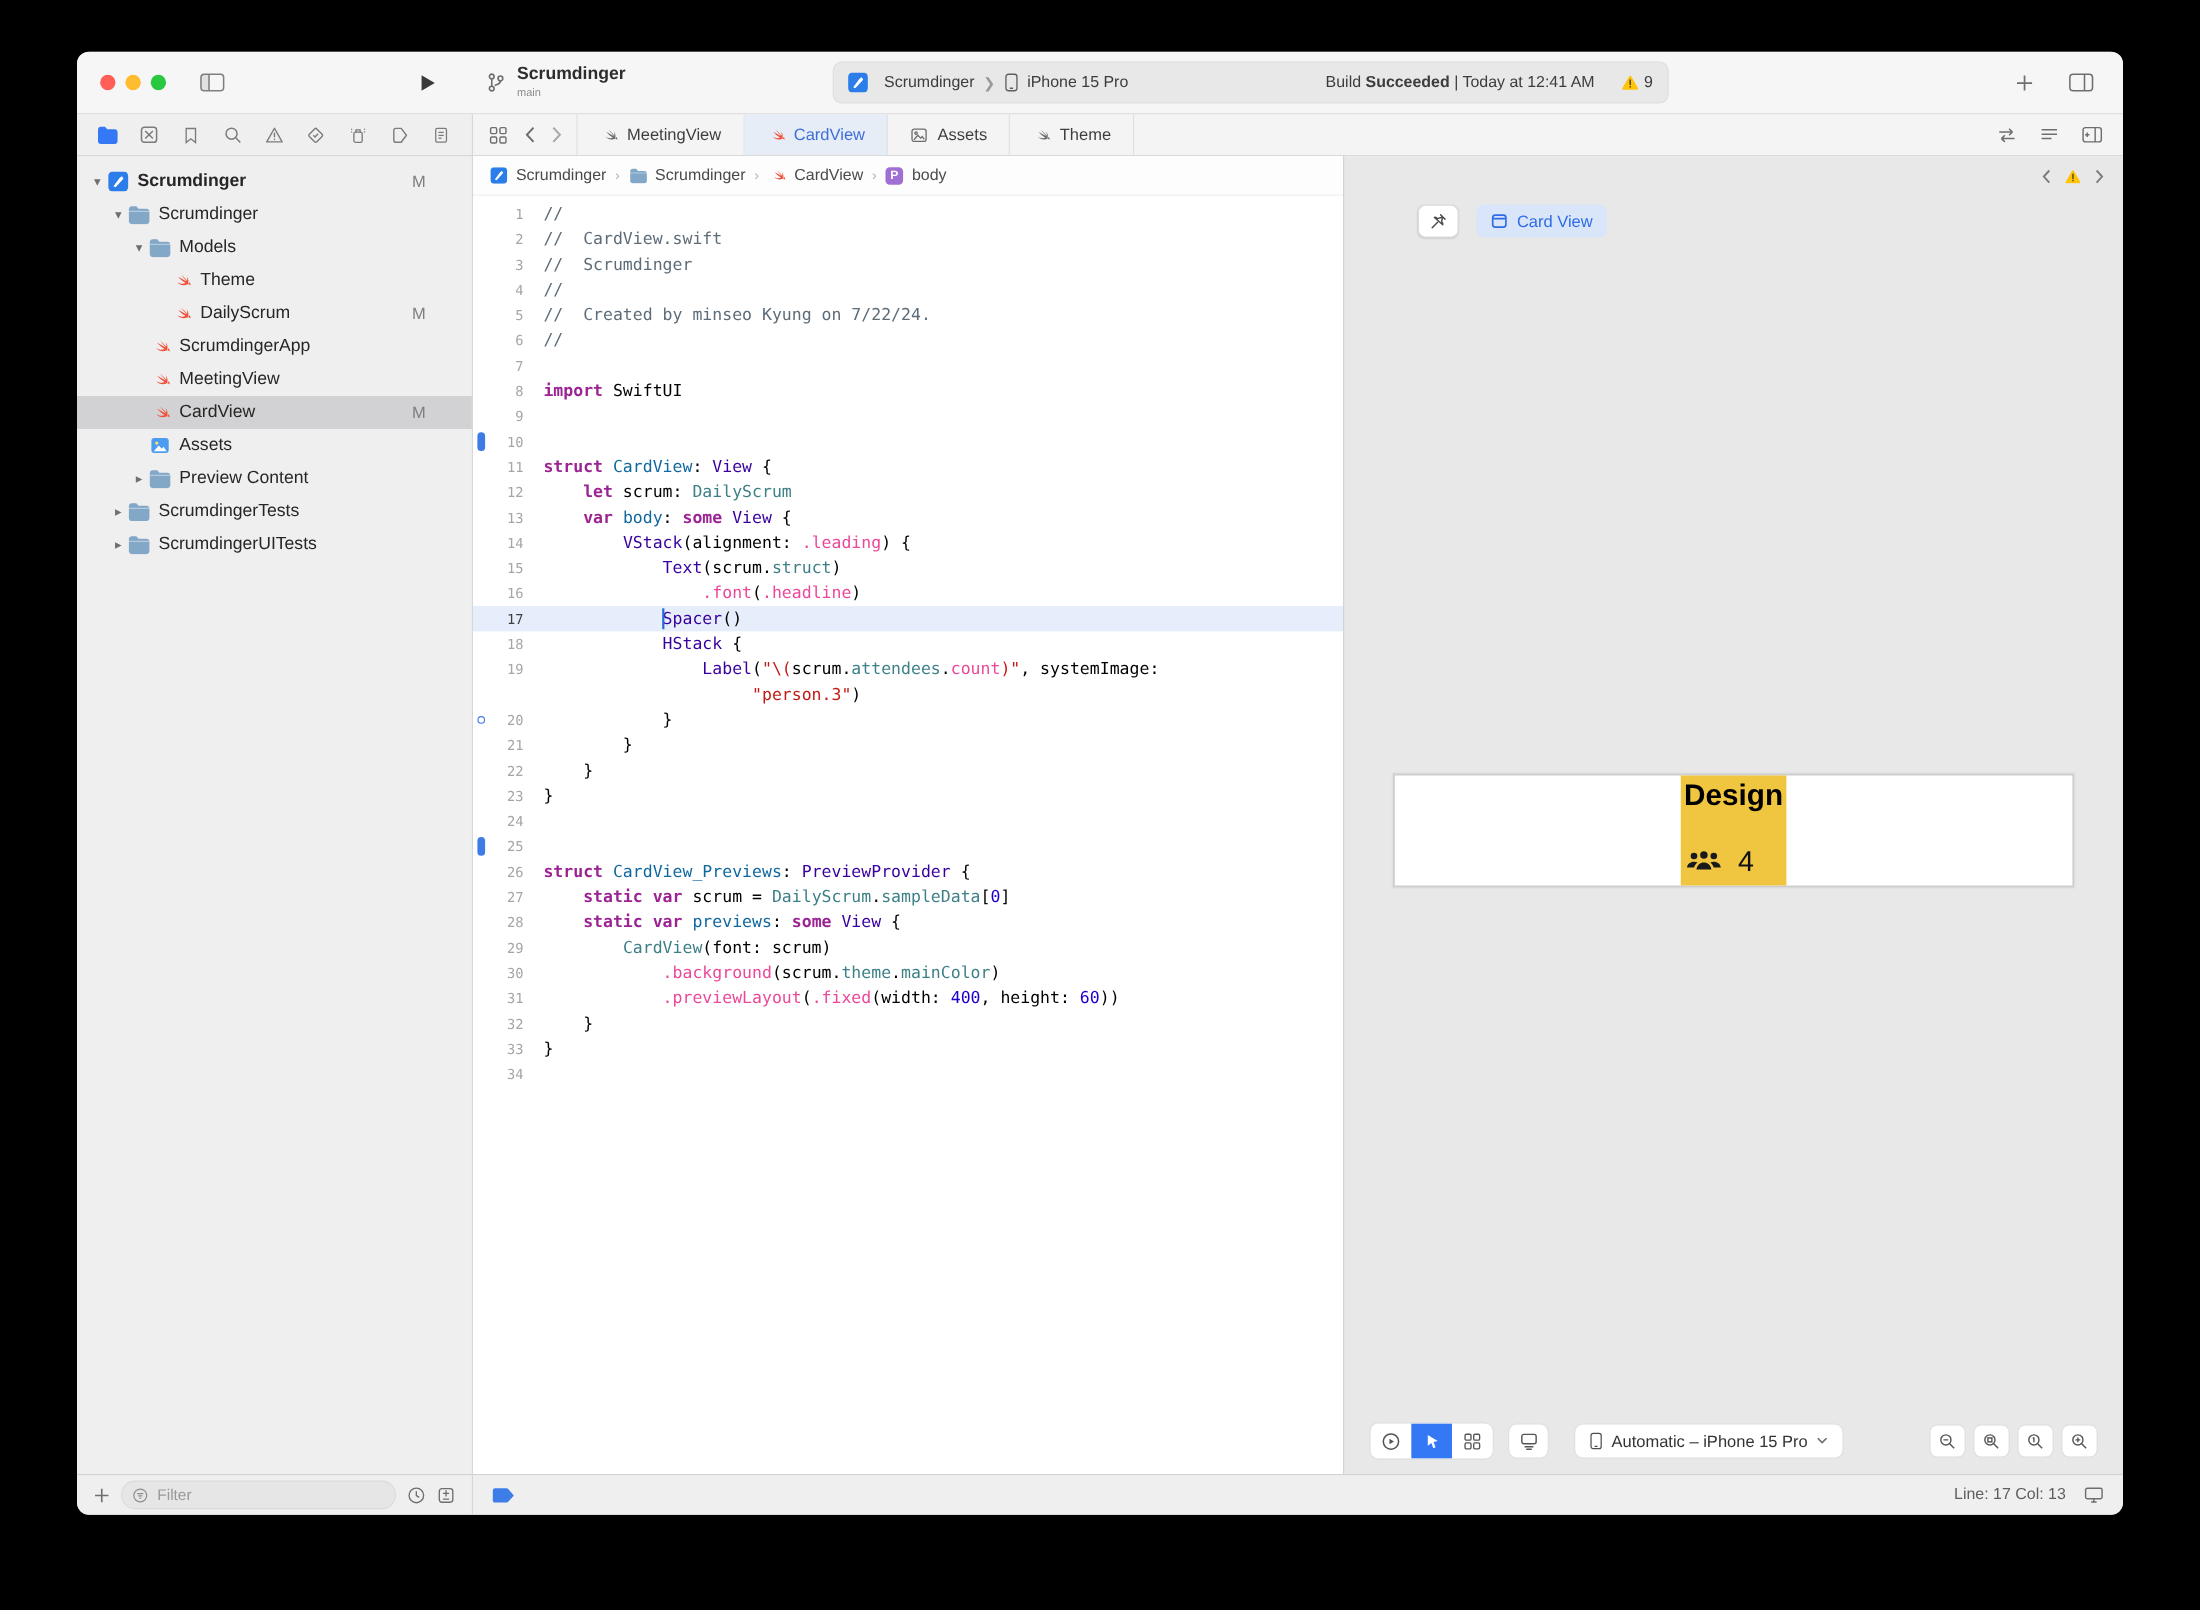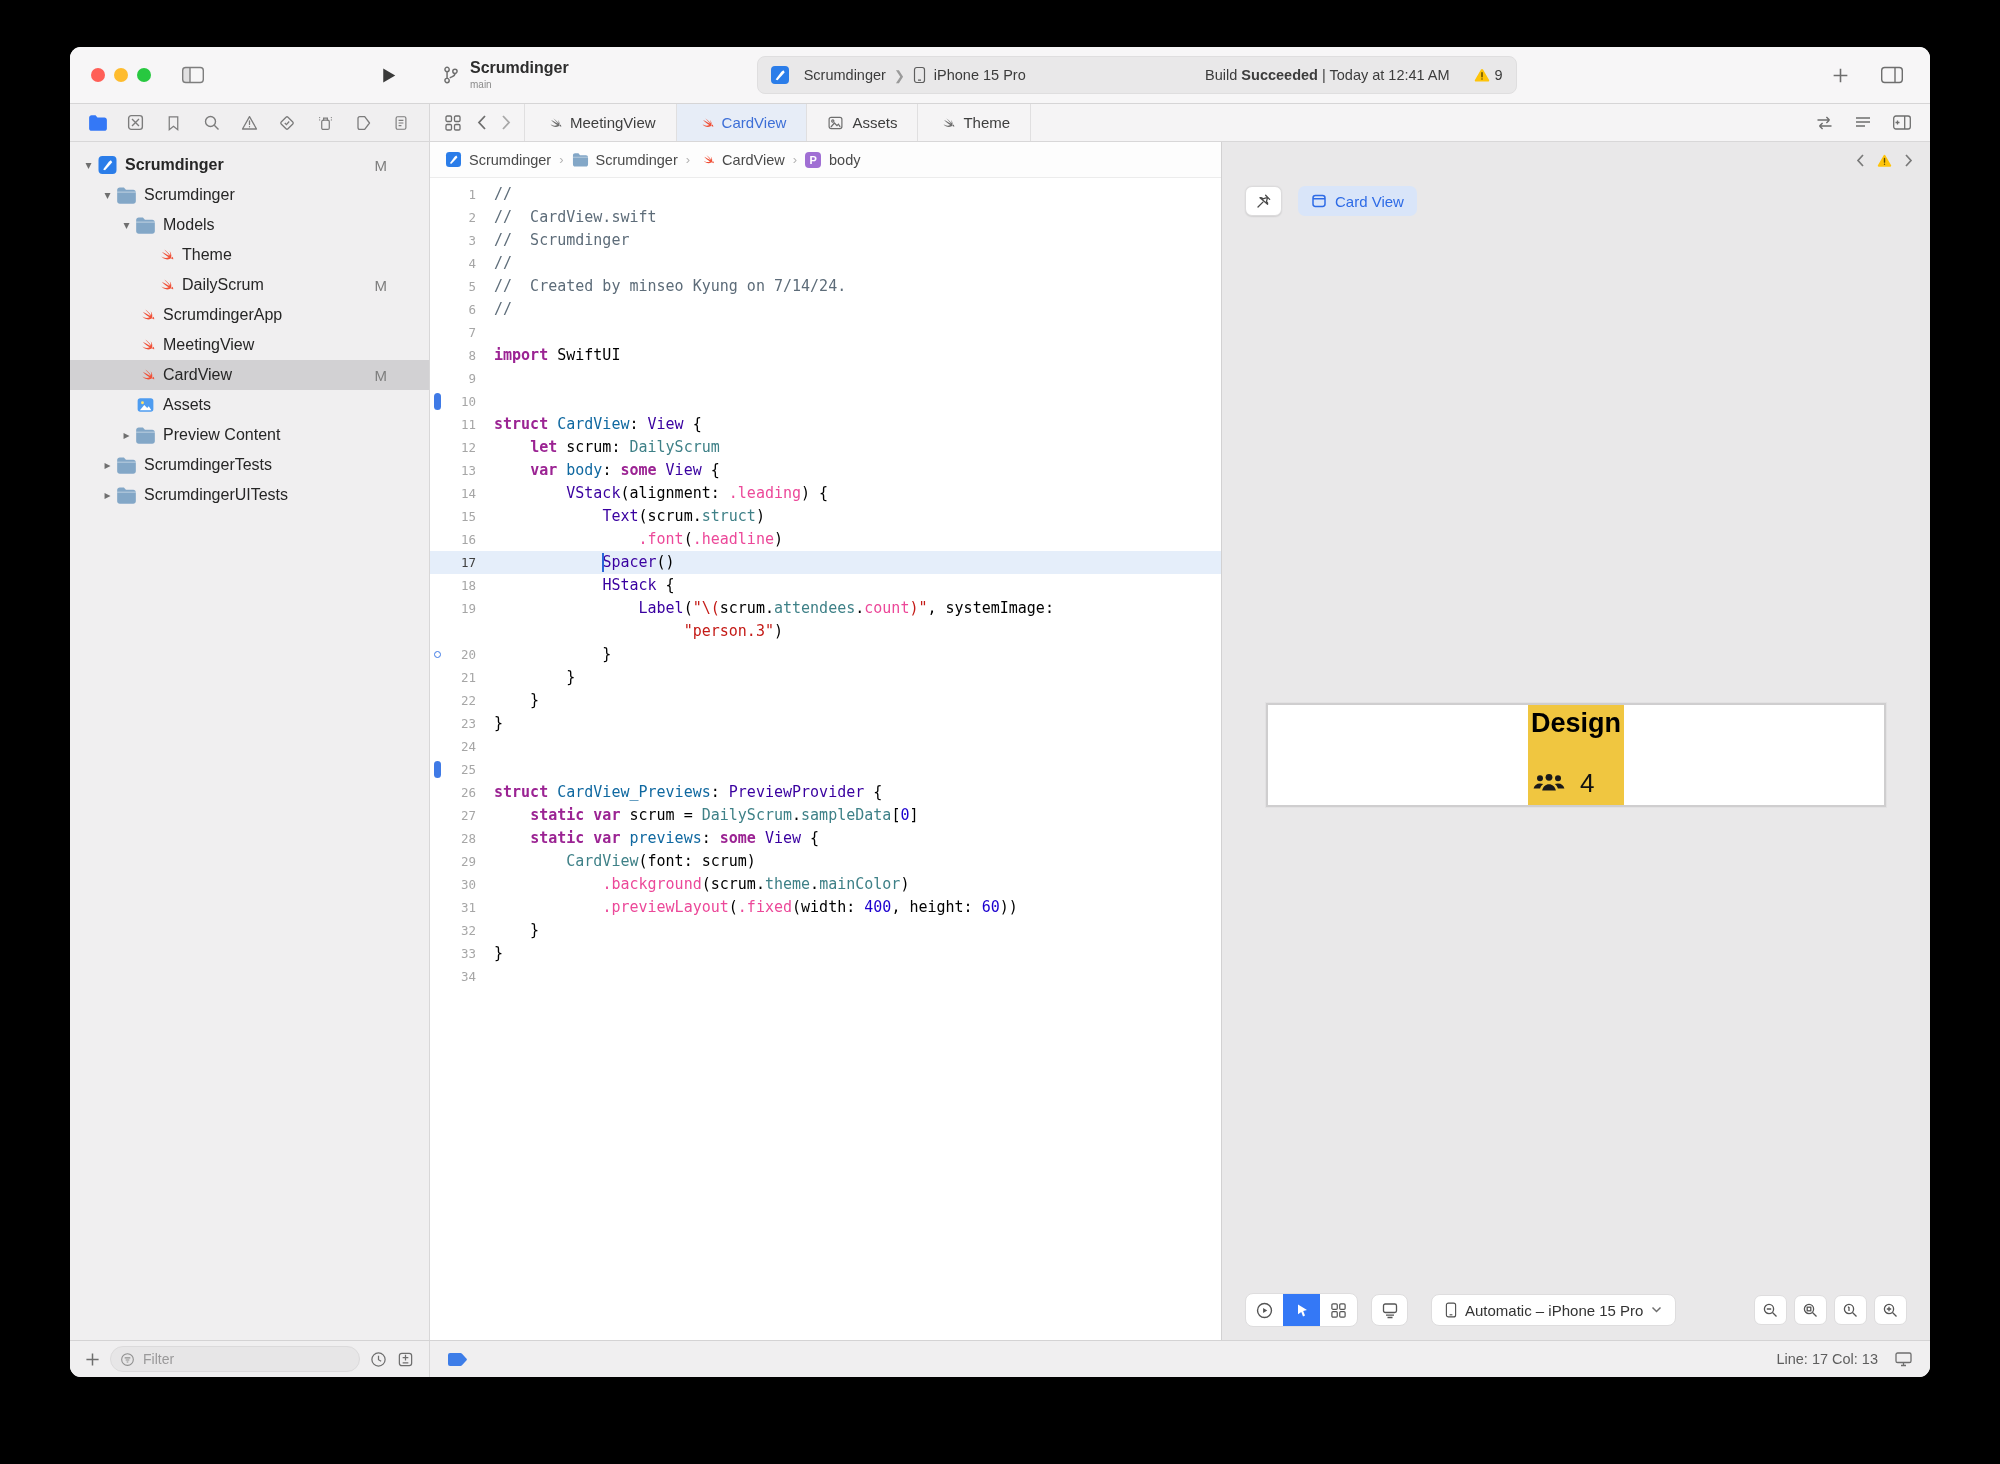--- a/index.html
+++ b/index.html
@@ -74,21 +74,21 @@
   .tk-m{color:#ec4899;}
   .tk-p{color:#3E8087;}
   .tk-d{color:#0F68A0;}
   .tk-s{color:#C41A16;}
   .tk-n{color:#1C00CF;}
   .tk-o{color:#000;}
 
   
   .canvas{width:709px;flex:0 0 auto;background:#E9E8E9;border-left:1px solid #D2D1D2;display:flex;flex-direction:column;}
   .canvas-head{height:36px;display:flex;align-items:center;justify-content:flex-end;gap:12px;padding:0 16px;color:#7A7A7A;flex:0 0 auto;}
-  .canvas-top{height:46px;display:flex;align-items:center;gap:16px;padding:0 23px;flex:0 0 auto;}
+  .canvas-top{height:46px;display:flex;align-items:center;gap:16px;padding:0 23px;flex:0 0 auto;margin-left:44px;}
   .pin-btn{width:37px;height:30px;background:#fff;border:1px solid #DCDBDC;border-radius:7px;display:flex;align-items:center;justify-content:center;box-shadow:0 .5px 1.5px rgba(0,0,0,.1);}
   .cv-pill{height:30px;background:#D9E5F9;border-radius:7px;display:flex;align-items:center;gap:8px;padding:0 13px;color:#2E6BE6;font-size:15px;}
   .preview-wrap{flex:1;display:flex;align-items:center;justify-content:center;min-height:0;}
   .p-card{width:620px;height:104px;background:#fff;border:2px solid #CFCECF;box-shadow:0 0 0 1px #E2E1E2;display:flex;justify-content:center;}
   .p-vstack{display:flex;flex-direction:column;align-items:flex-start;padding:2px 3px;}
   .p-title{font-size:27px;font-weight:700;color:#000;line-height:32px;}
   .p-att{display:flex;align-items:center;gap:13px;margin-top:auto;margin-bottom:4px;}
   .p-att svg{width:36px;height:22px;}
   .p-count{font-size:26px;color:#111;}
   .canvas-bottom{height:50px;display:flex;align-items:center;padding:0 23px;margin-bottom:5px;flex:0 0 auto;}
@@ -502,21 +502,21 @@
                 <span class="ctext"><span class="tk-c">//  Scrumdinger</span></span>
               </div>
               <div class="code-row">
                 <span class="gmark"></span>
                 <span class="lnum">4</span>
                 <span class="ctext"><span class="tk-c">//</span></span>
               </div>
               <div class="code-row">
                 <span class="gmark"></span>
                 <span class="lnum">5</span>
-                <span class="ctext"><span class="tk-c">//  Created by minseo Kyung on 7/14/24.</span></span>
+                <span class="ctext"><span class="tk-c">//  Created by minseo Kyung on 7/22/24.</span></span>
               </div>
               <div class="code-row">
                 <span class="gmark"></span>
                 <span class="lnum">6</span>
                 <span class="ctext"><span class="tk-c">//</span></span>
               </div>
               <div class="code-row">
                 <span class="gmark"></span>
                 <span class="lnum">7</span>
                 <span class="ctext"></span>

